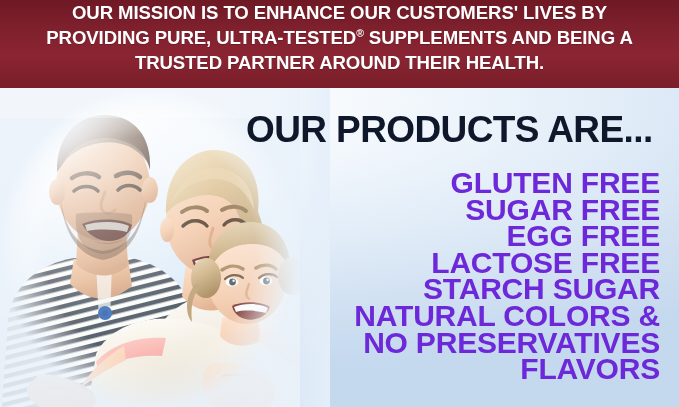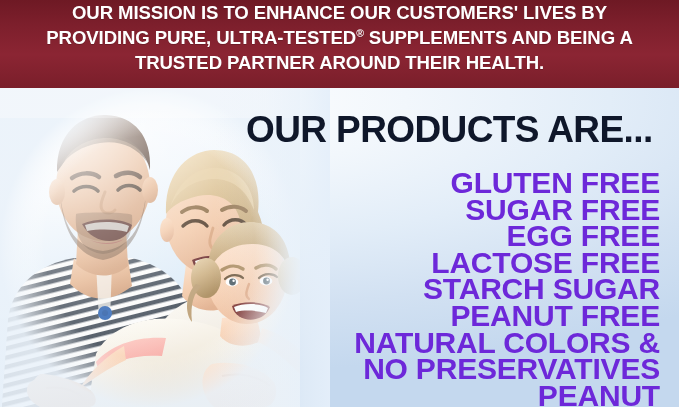--- a/index.html
+++ b/index.html
@@ -323,21 +323,20 @@
     <div id="photo-fade"></div>
 
     <div id="copy">
       <h2 id="products-title">OUR PRODUCTS ARE...</h2>
       <ul id="claims">
         <li>GLUTEN FREE</li>
         <li>SUGAR FREE</li>
         <li>EGG FREE</li>
         <li>LACTOSE FREE</li>
         <li>STARCH SUGAR</li>
-        <li>PEANUT FREE</li>
         <li>NATURAL COLORS &amp;</li>
         <li>NO PRESERVATIVES</li>
-        <li>PEANUT</li>
+        <li>FLAVORS</li>
       </ul>
     </div>
 
   </div>
 </div>
 
 </body></html>

